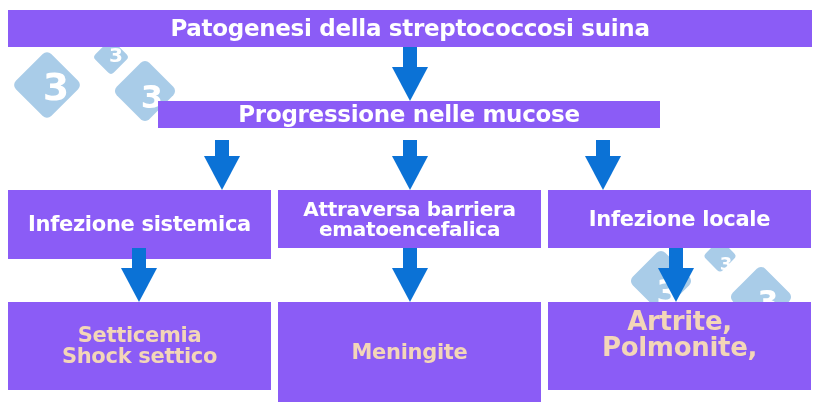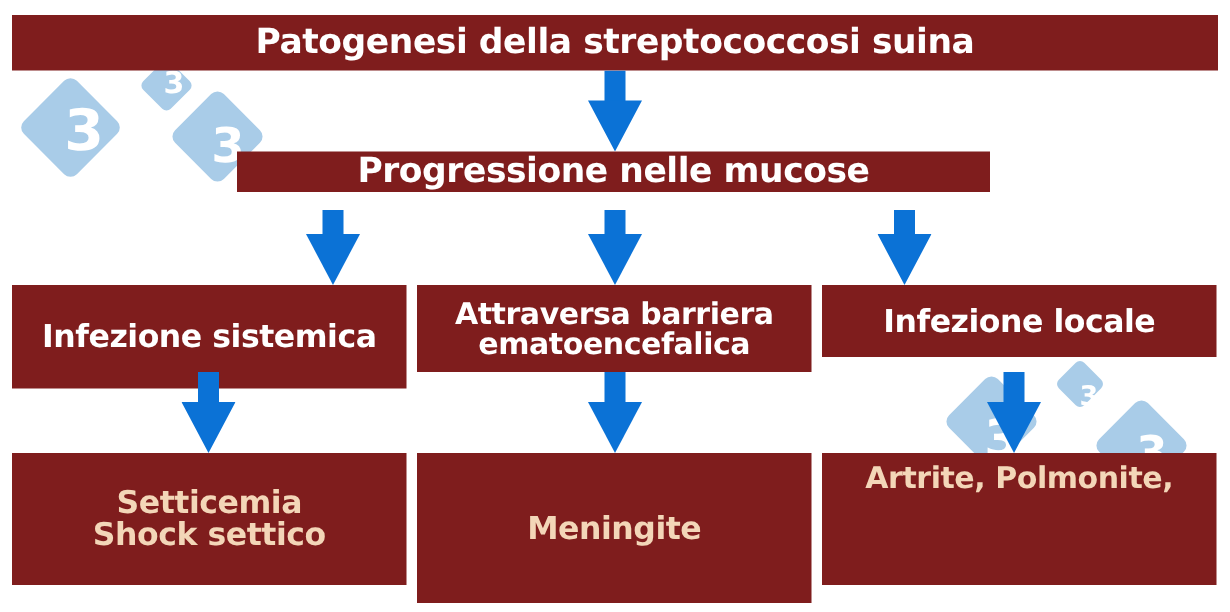--- a/index.html
+++ b/index.html
@@ -1,20 +1,20 @@
 <!DOCTYPE html>
 <html><head>
 <meta charset="utf-8">
 <style>
   * { margin: 0; padding: 0; box-sizing: border-box; }
   html, body { width: 820px; height: 408px; background: #ffffff; overflow: hidden; }
   body { position: relative; font-family: "DejaVu Sans", sans-serif; }
   .box {
     position: absolute;
-    background: #7f1d1d;
+    background: #8b5cf6;
     color: #ffffff;
     font-weight: bold;
     display: flex;
     align-items: center;
     justify-content: center;
     text-align: center;
     line-height: 1.0;
     letter-spacing: -0.3px;
   }
   .box span { display: block; }
@@ -77,21 +77,21 @@
   <polygon points="0,16 36,16 18,50" fill="#0b72d6"></polygon>
 </svg>
 
 <div class="box" style="left:8px;top:190px;width:263px;height:69px;font-size:21px;flex-direction:column;">
   <span>Infezione sistemica</span>
 </div>
 <div class="box" style="left:278px;top:190px;width:263px;height:58px;font-size:20px;flex-direction:column;">
   <span>Attraversa barriera</span>
   <span>ematoencefalica</span>
 </div>
-<div class="box" style="left:548px;top:190px;width:263px;height:48px;font-size:21px;flex-direction:column;">
+<div class="box" style="left:548px;top:190px;width:263px;height:58px;font-size:21px;flex-direction:column;">
   <span>Infezione locale</span>
 </div>
 
 <svg class="arrow" style="left:121px;top:248px" width="36" height="54" viewBox="0 0 36 54">
   <rect x="11" y="0" width="14" height="22" fill="#0b72d6"></rect>
   <polygon points="0,20 36,20 18,54" fill="#0b72d6"></polygon>
 </svg>
 <svg class="arrow" style="left:392px;top:248px" width="36" height="54" viewBox="0 0 36 54">
   <rect x="11" y="0" width="14" height="22" fill="#0b72d6"></rect>
   <polygon points="0,20 36,20 18,54" fill="#0b72d6"></polygon>
@@ -101,15 +101,15 @@
   <polygon points="0,20 36,20 18,54" fill="#0b72d6"></polygon>
 </svg>
 
 <div class="box result" style="left:8px;top:302px;width:263px;height:88px;font-size:21px;flex-direction:column;">
   <span>Setticemia</span>
   <span>Shock settico</span>
 </div>
 <div class="box result" style="left:278px;top:302px;width:263px;height:100px;font-size:21px;flex-direction:column;">
   <span>Meningite</span>
 </div>
-<div class="box result" style="left:548px;top:302px;width:263px;height:88px;font-size:20px;flex-direction:column;justify-content:flex-start;padding-top:6px;">
+<div class="box result" style="left:548px;top:302px;width:263px;height:88px;font-size:26px;flex-direction:column;justify-content:flex-start;padding-top:6px;">
   <span>Artrite, Polmonite,</span>
 </div>
 
 </body></html>

